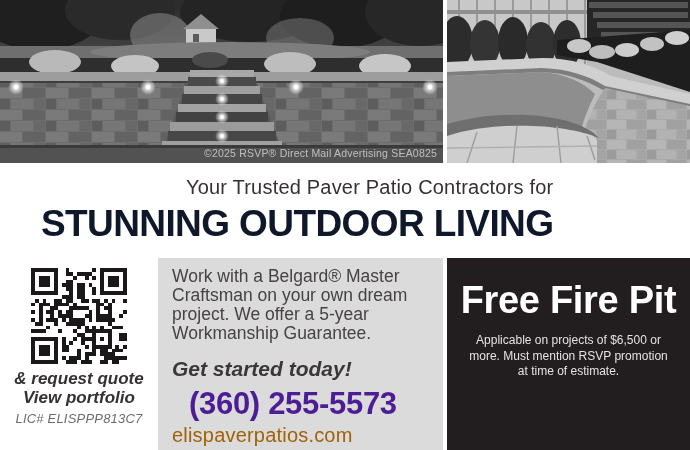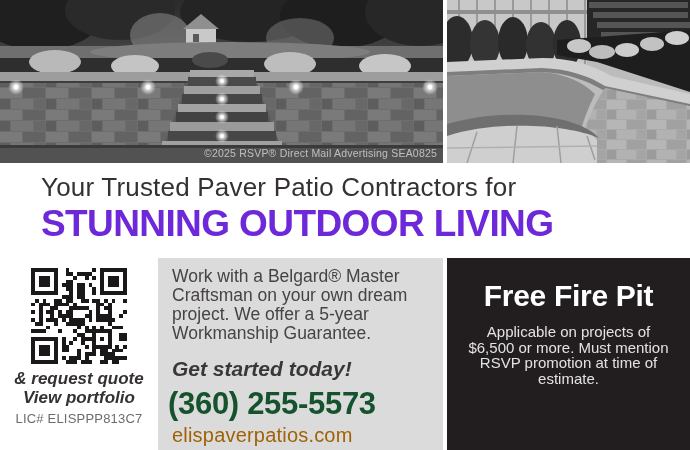--- a/index.html
+++ b/index.html
@@ -11,40 +11,40 @@
   .photo{position:absolute;top:0;height:163px;overflow:hidden;background:#555;}
   .photo svg{display:block;width:100%;height:100%;}
   .photo-left{left:0;width:443px;}
   .photo-right{left:447px;width:243px;}
   .watermark{
     position:absolute;right:6px;bottom:4px;font-size:10.5px;letter-spacing:.2px;
     color:rgba(255,255,255,.62);white-space:nowrap;
   }
   
   .headline{position:absolute;left:41px;top:172px;}
-  .headline-top{font-size:26px;font-weight:400;color:#353132;letter-spacing:.2px;line-height:30px;}
-  .headline-main{font-size:37px;font-weight:900;color:#6d28d9;letter-spacing:-.6px;line-height:40px;margin-top:2px;}
+  .headline-top{font-size:20px;font-weight:400;color:#353132;letter-spacing:.2px;line-height:30px;text-align:right;}
+  .headline-main{font-size:37px;font-weight:900;color:#0f172a;letter-spacing:-.6px;line-height:40px;margin-top:2px;}
   
   .qr-panel{position:absolute;left:0;top:258px;width:158px;height:192px;text-align:center;background:#fff;}
   .qr-box{width:96px;height:96px;margin:10px auto 6px auto;}
   .qr-box svg{display:block;width:96px;height:96px;}
   .qr-caption{font-size:17px;font-weight:700;font-style:italic;color:#353132;line-height:18.5px;}
-  .license{font-size:13px;color:#6e6b6c;margin-top:4px;letter-spacing:.2px;}
+  .license{font-size:13px;color:#6e6b6c;margin-top:4px;letter-spacing:.2px;font-style:italic;}
   .offer-panel{position:absolute;left:158px;top:258px;width:285px;height:240px;background:#dbdbdb;}
   .offer-body{font-size:17.5px;line-height:19px;color:#474344;width:256px;margin:9px 0 0 14px;}
   .offer-cta{font-size:21px;font-weight:700;font-style:italic;color:#3b3738;margin:14px 0 0 14px;}
-  .offer-phone{font-size:31px;font-weight:900;color:#14532d;letter-spacing:-.3px;margin:5px 0 0 10px;}
+  .offer-phone{font-size:31px;font-weight:900;color:#4c1d95;letter-spacing:-.3px;margin:5px 0 0 31px;}
   .offer-site{font-size:20px;color:#a16207;margin:2px 0 0 14px;letter-spacing:.2px;}
   .promo-panel{
     position:absolute;left:447px;top:258px;width:243px;height:192px;background:#221e1f;
     color:#ffffff;text-align:center;
   }
-  .promo-title{font-size:30px;font-weight:900;letter-spacing:-.3px;margin-top:21px;}
+  .promo-title{font-size:38px;font-weight:900;letter-spacing:-.3px;margin-top:21px;}
   .promo-subtitle{font-size:21px;font-weight:700;line-height:23px;width:185px;margin:10px auto 0 auto;}
-  .promo-fine{font-size:15px;line-height:15.5px;width:205px;margin:11px auto 0 auto;color:#e3e2e2;}
+  .promo-fine{font-size:12px;line-height:15.5px;width:205px;margin:11px auto 0 auto;color:#e3e2e2;}
 </style>
 </head>
 <body>
 
 <div class="card">
 
   <div class="photo photo-left">
     <svg viewBox="0 0 443 163" preserveAspectRatio="none">
       <defs>
         <linearGradient id="treesL" x1="0" y1="0" x2="0" y2="1">

